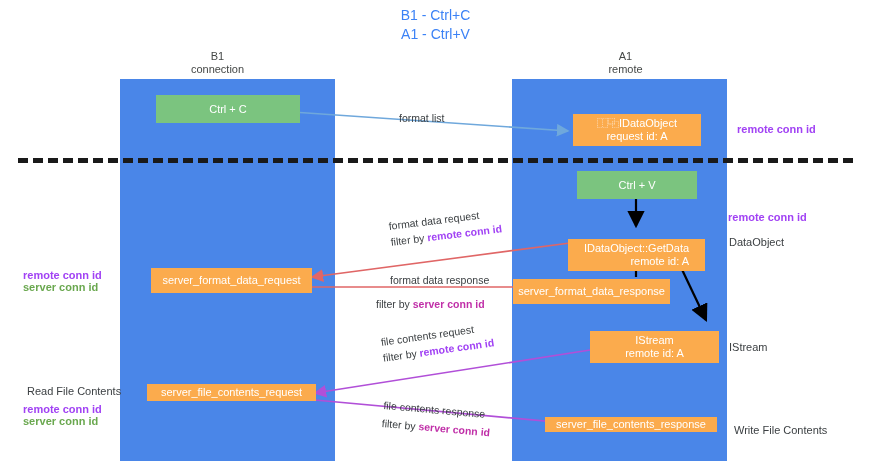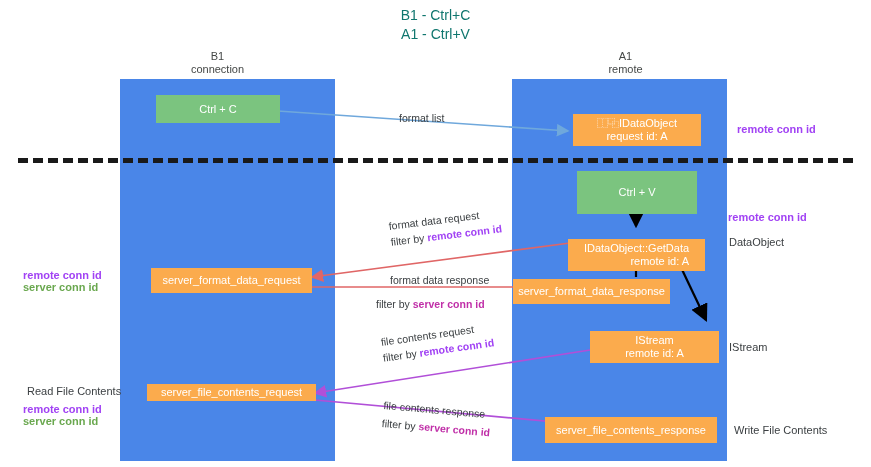--- a/index.html
+++ b/index.html
@@ -5,21 +5,21 @@
   html,body{margin:0;padding:0;}
   body{
     width:871px;height:467px;position:relative;overflow:hidden;
     background:#ffffff;
     font-family:"Liberation Sans","DejaVu Sans",sans-serif;
     color:#3c4043;
   }
   .stage{position:absolute;inset:0;}
   .lane{position:absolute;background:#4a86e8;}
   .lane-head{position:absolute;text-align:center;font-size:11px;line-height:13px;color:#444746;white-space:pre-line;}
-  .title{position:absolute;left:0;right:0;top:6px;text-align:center;font-size:14px;line-height:19px;color:#0f766e;white-space:pre-line;}
+  .title{position:absolute;left:0;right:0;top:6px;text-align:center;font-size:14px;line-height:19px;color:#3b82f6;white-space:pre-line;}
   .divider{position:absolute;left:18px;right:18px;top:158px;height:0;border-top:5px dashed #1a1a1a;}
   .node{position:absolute;display:flex;align-items:center;justify-content:center;flex-direction:column;
         color:#ffffff;font-size:11px;line-height:13px;text-align:center;white-space:pre-line;}
   .node.green{background:#7bc47f;}
   .node.orange{background:#fbab4d;}
   .side{position:absolute;font-size:11px;line-height:13px;font-weight:bold;}
   .side.purple{color:#a142f4;}
   .side.green{color:#6aa84f;}
   .side.plain{color:#3c4043;font-weight:normal;}
   .lbl{position:absolute;font-size:10.5px;line-height:13px;color:#3c4043;white-space:nowrap;}
@@ -66,40 +66,40 @@
     <line x1="570" y1="243" x2="312" y2="277" stroke="#e06666" stroke-width="1.6" marker-end="url(#mRed)"></line>
     <line x1="312" y1="287" x2="590" y2="287" stroke="#e06666" stroke-width="1.6" marker-end="url(#mRed)"></line>
 
     <line x1="636" y1="259" x2="636" y2="277" stroke="#000000" stroke-width="2.2"></line>
     <line x1="677" y1="259" x2="706" y2="320" stroke="#000000" stroke-width="2.2" marker-end="url(#mBlk)"></line>
 
     <line x1="590" y1="350" x2="315" y2="393" stroke="#b14fd8" stroke-width="1.6" marker-end="url(#mMag)"></line>
     <line x1="315" y1="400" x2="610" y2="427" stroke="#b14fd8" stroke-width="1.6" marker-end="url(#mMag)"></line>
   </svg>
 
-  <div class="node green" style="left:156px;top:95px;width:124px;height:28px;">Ctrl + C</div>
+  <div class="node green" style="left:156px;top:95px;width:144px;height:28px;">Ctrl + C</div>
 
   <div class="node orange" style="left:573px;top:114px;width:128px;height:32px;">⿰⿻IDataObject
 request id: A</div>
 
-  <div class="node green" style="left:577px;top:171px;width:120px;height:43px;">Ctrl + V</div>
+  <div class="node green" style="left:577px;top:171px;width:120px;height:28px;">Ctrl + V</div>
 
   <div class="node orange" style="left:568px;top:239px;width:137px;height:32px;text-align:right;">IDataObject::GetData
 remote id: A</div>
 
   <div class="node orange" style="left:151px;top:268px;width:161px;height:25px;">server_format_data_request</div>
 
   <div class="node orange" style="left:513px;top:279px;width:157px;height:25px;">server_format_data_response</div>
 
   <div class="node orange" style="left:590px;top:331px;width:129px;height:32px;">IStream
 remote id: A</div>
 
   <div class="node orange" style="left:147px;top:384px;width:169px;height:17px;">server_file_contents_request</div>
 
-  <div class="node orange" style="left:545px;top:417px;width:172px;height:26px;">server_file_contents_response</div>
+  <div class="node orange" style="left:545px;top:417px;width:172px;height:15px;">server_file_contents_response</div>
 
   <div class="lbl" style="left:399px;top:112px;">format list</div>
 
   <div style="position:absolute;left:388px;top:220px;transform:rotate(-7deg);transform-origin:left top;">
     <div class="lbl" style="position:static;">format data request</div>
     <div class="lbl" style="position:static;margin-top:3px;">
       <span>filter by </span><b class="purple">remote conn id</b>
     </div>
   </div>
 

